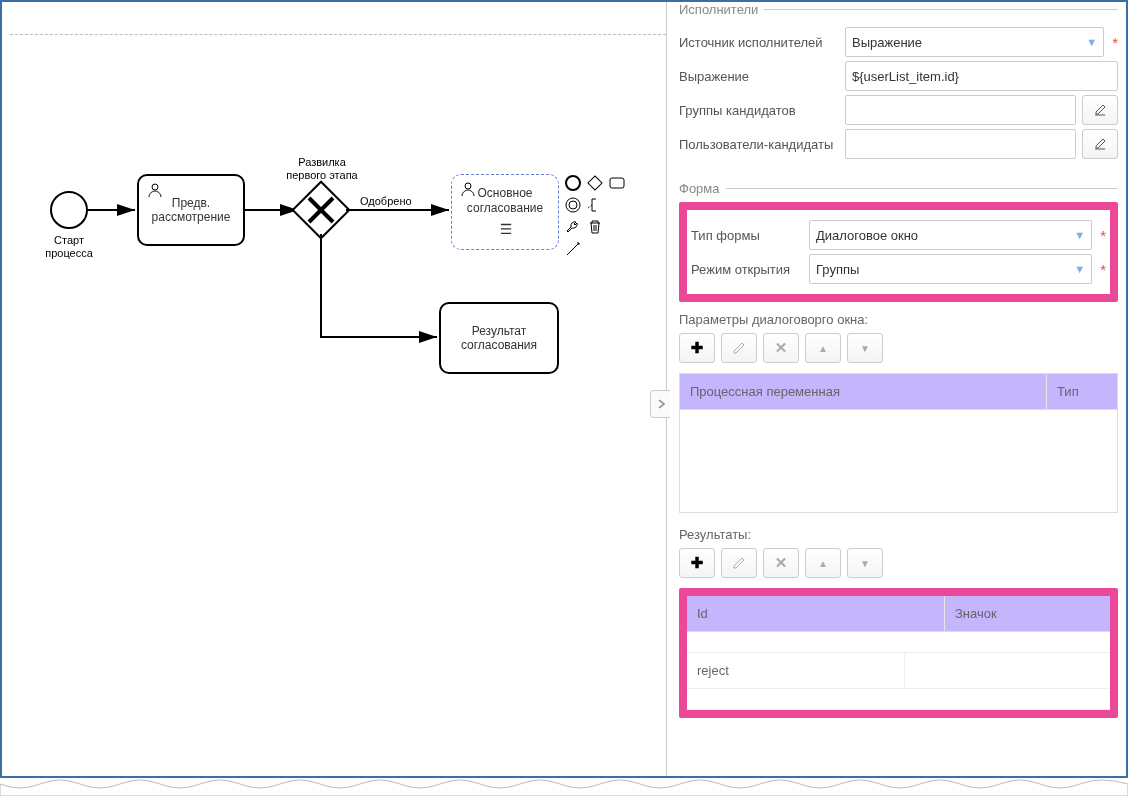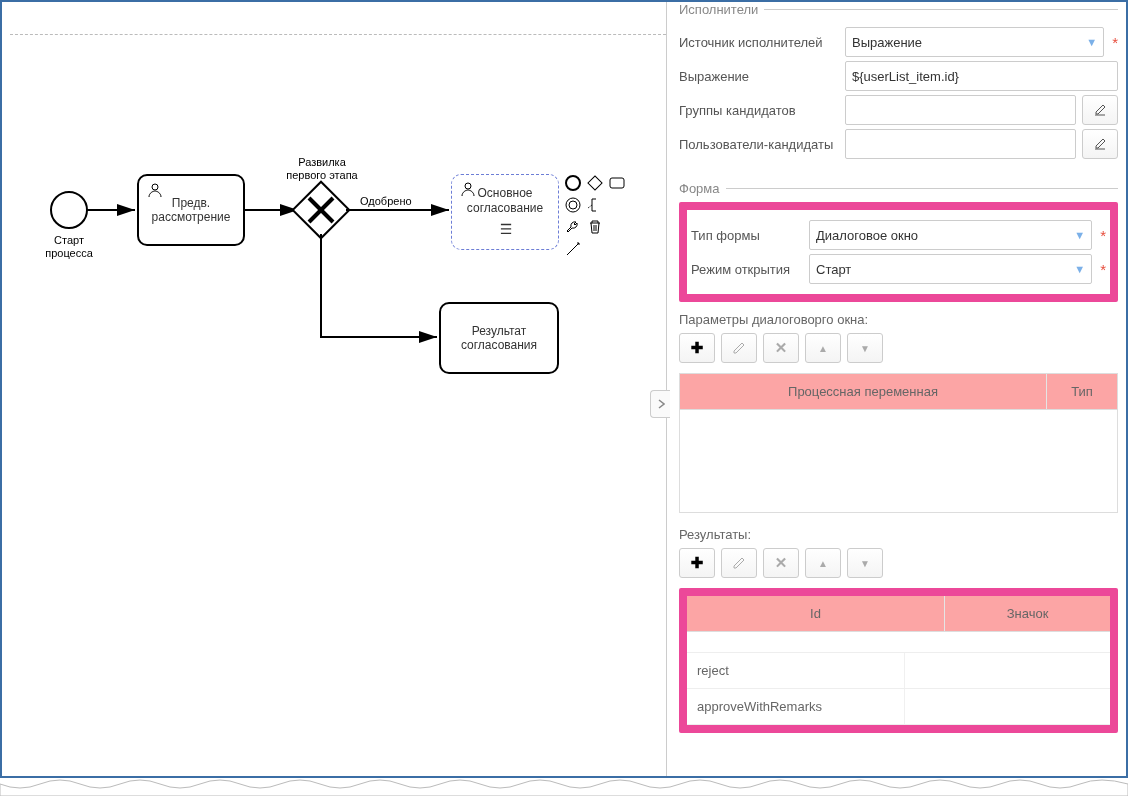--- a/index.html
+++ b/index.html
@@ -23,21 +23,21 @@
 .form-row { display:flex; align-items:center; gap:6px; margin:4px 0; }
 .form-label { width:160px; color:#555; font-size:13px; }
 .input, .select { flex:1; height:30px; border:1px solid #ccc; border-radius:2px; background:#fff; padding:0 6px; font-size:13px; color:#333; display:flex; align-items:center; justify-content:space-between; }
 .select .arrow { color:#7bb0e8; font-size:11px; }
 .btn { width:36px; height:30px; border:1px solid #ccc; border-radius:3px; background:linear-gradient(#fff,#f4f4f4); display:flex; align-items:center; justify-content:center; color:#555; font-size:15px; }
 .req { color:#e74c3c; font-size:15px; margin-left:2px; }
 .hl { border:8px solid #ec4899; border-radius:2px; padding:6px 4px; margin-bottom:10px; }
 .toolbar { display:flex; gap:6px; margin:6px 0 10px 0; }
 .toolbar .btn.plus { color:#000; font-weight:900; }
 .tbl { border:1px solid #ddd; width:100%; }
-.tbl .hd { display:flex; background:#fca5a5; border-bottom:1px solid #ddd;text-align:center; }
+.tbl .hd { display:flex; background:#c4b5fd; border-bottom:1px solid #ddd; }
 .tbl .hd .col { padding:10px 10px; color:#666; font-size:13px; border-right:1px solid #e5e5e5; }
 .tbl .row { display:flex; border-bottom:1px solid #eee; }
 .tbl .row .cell { padding:10px 10px; color:#666; font-size:13px; border-right:1px solid #f0f0f0; }
 .section-label { color:#666; margin:4px 0; }
 .wave { position:absolute; left:0; right:0; bottom:0; height:18px; }
 </style>
 </head>
 <body>
 
 <div class="main">
@@ -192,21 +192,21 @@
           <div class="form-label" style="width:112px;">Тип формы</div>
           <div class="select">
               <span>Диалоговое окно</span>
               <span class="arrow">▼</span>
             </div>
           <span class="req">*</span>
         </div>
         <div class="form-row">
           <div class="form-label" style="width:112px;">Режим открытия</div>
           <div class="select">
-              <span>Старт</span>
+              <span>Группы</span>
               <span class="arrow">▼</span>
             </div>
           <span class="req">*</span>
         </div>
       </div>
 
       <div class="section-label">Параметры диалоговорго окна:</div>
       <div class="toolbar">
         <div class="btn plus">✚</div>
         <div class="btn">
@@ -256,21 +256,20 @@
             <div class="col" style="flex:1;border-right:none;">Значок</div>
           </div>
           <div class="row">
             <div class="cell" style="flex:1;border-right:none;"></div>
           </div>
           <div class="row">
             <div class="cell" style="width:218px;">reject</div>
             <div class="cell" style="flex:1;border-right:none;"></div>
           </div>
           <div class="row">
-            <div class="cell" style="width:218px;">approveWithRemarks</div>
             <div class="cell" style="flex:1;border-right:none;"></div>
           </div>
         </div>
       </div>
     </fieldset>
   </div>
 </div>
 
 <svg class="wave" preserveAspectRatio="none" viewBox="0 0 1128 18">
   <path d="M0 6 Q20 14 40 6 T80 6 T120 6 T160 6 T200 6 T240 6 T280 6 T320 6 T360 6 T400 6 T440 6 T480 6 T520 6 T560 6 T600 6 T640 6 T680 6 T720 6 T760 6 T800 6 T840 6 T880 6 T920 6 T960 6 T1000 6 T1040 6 T1080 6 T1128 6 V18 H0 Z" fill="#fff" stroke="#bbb"></path>

